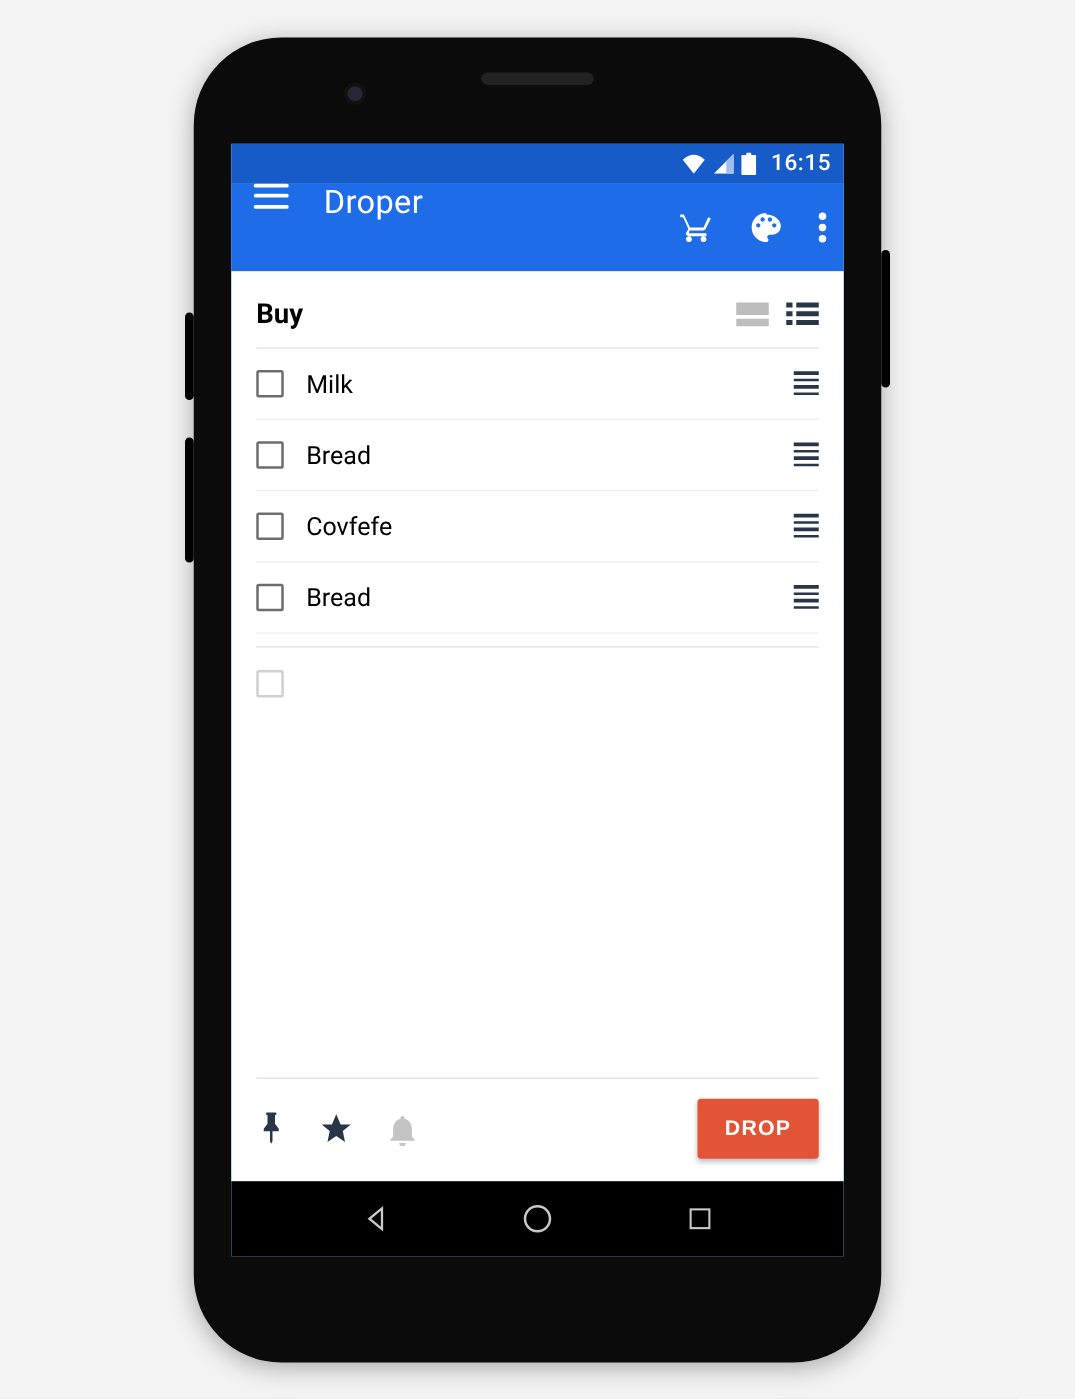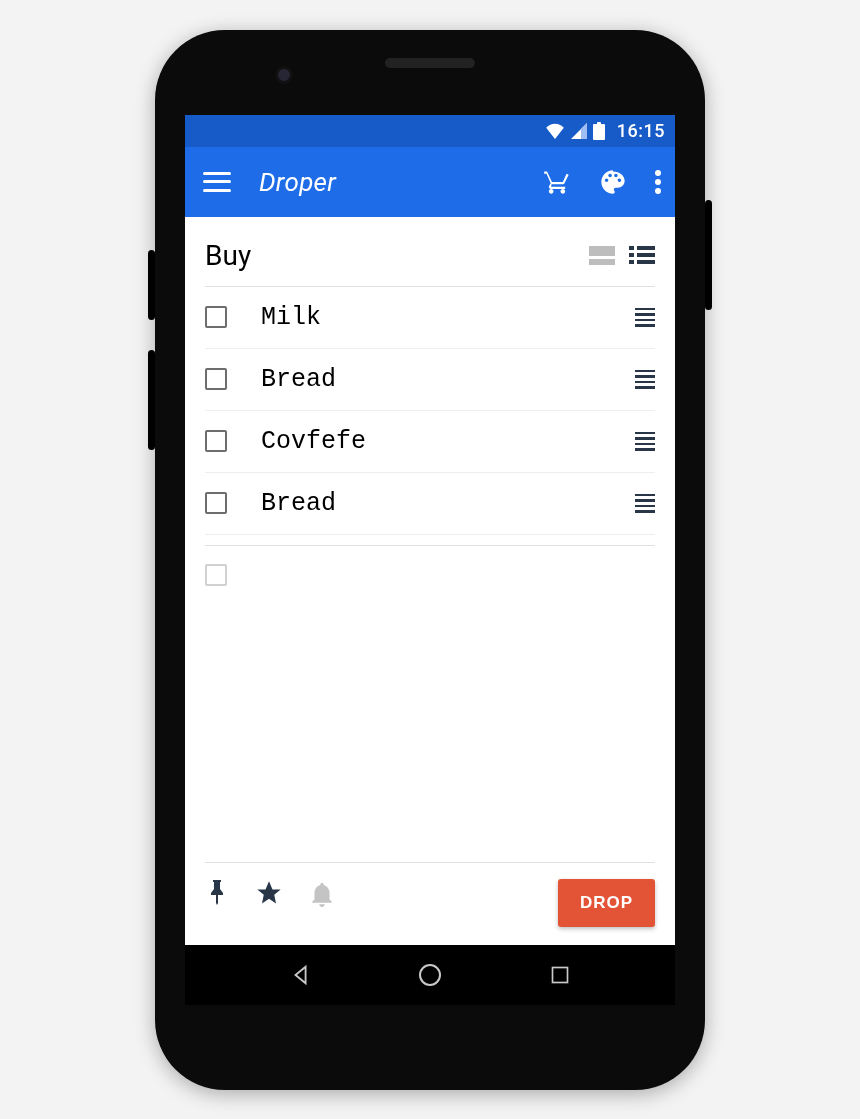--- a/index.html
+++ b/index.html
@@ -11,52 +11,52 @@
   .side-btn.l1{left:-7px;top:220px;width:7px;height:70px;}
   .side-btn.l2{left:-7px;top:320px;width:7px;height:100px;}
   .side-btn.r1{right:-7px;top:170px;width:7px;height:110px;}
   .screen{position:absolute;top:85px;left:30px;right:30px;bottom:85px;background:#7dd3fc;overflow:hidden;display:flex;flex-direction:column;}
   
   .statusbar{height:32px;background:#165bc7;display:flex;align-items:center;justify-content:flex-end;color:#fff;font-size:18px;padding:0 10px;font-weight:500;gap:6px;}
   .sb-wifi,.sb-signal,.sb-batt{display:inline-block;}
   .sb-wifi svg,.sb-signal svg,.sb-batt svg{display:block;}
   .sb-time{margin-left:6px;letter-spacing:0.5px;}
   
-  .appbar{height:70px;background:#1e6ce7;display:flex;align-items:center;color:#fff;padding:0 14px 0 18px;font-style:italic;}
+  .appbar{height:70px;background:#1e6ce7;display:flex;color:#fff;padding:0 14px 0 18px;}
   .hamburger{width:28px;height:20px;display:flex;flex-direction:column;justify-content:space-between;cursor:pointer;}
   .hamburger span{display:block;height:3px;background:#fff;border-radius:2px;}
   .appbar-title{font-size:26px;font-weight:400;margin-left:28px;flex:1;letter-spacing:0.3px;}
   .ab-icons{display:flex;align-items:center;gap:28px;}
   .ab-icons svg{display:block;fill:#fff;}
   .kebab{width:6px;height:24px;display:flex;flex-direction:column;justify-content:space-between;}
   .kebab span{width:6px;height:6px;background:#fff;border-radius:50%;}
   
   .content{flex:1;background:#fff;display:flex;flex-direction:column;padding:0 20px;}
   .list-header{display:flex;align-items:center;justify-content:space-between;padding:22px 0 14px;border-bottom:1px solid #e0e0e0;}
-  .list-title{font-size:28px;font-weight:400;color:#000;}
+  .list-title{font-size:22px;font-weight:700;color:#000;}
   .view-toggle{display:flex;gap:14px;align-items:center;}
   .vt{display:grid;gap:3px;cursor:pointer;}
   .vt.card{grid-template-rows:10px 6px;width:26px;}
   .vt.card div{background:#bdbdbd;}
   .vt.list{grid-template-rows:4px 4px 4px;width:26px;}
   .vt.list div{display:flex;gap:3px;}
   .vt.list .blk{width:5px;background:#283648;}
   .vt.list .bar{flex:1;background:#283648;}
   .row{display:flex;align-items:center;padding:16px 0;border-bottom:1px solid #eee;}
   .cb{width:22px;height:22px;border:2.5px solid #6d6d6d;border-radius:2px;flex-shrink:0;cursor:pointer;box-sizing:border-box;}
-  .row-label{font-size:25px;color:#000;margin-left:34px;flex:1;font-family:Liberation Mono, monospace;}
+  .row-label{font-size:20px;color:#000;margin-left:18px;flex:1;}
   .drag{display:flex;flex-direction:column;gap:3px;cursor:grab;}
   .drag span{display:block;width:20px;height:2.5px;background:#283648;}
   .row.new{padding:18px 0;border-bottom:none;}
   .row.new .cb{border-color:#d0d0d0;}
   .row.new .row-label{color:#9e9e9e;}
   .separator{height:1px;background:#e0e0e0;margin-top:10px;}
   .spacer{flex:1;}
   
-  .bottombar{border-top:1px solid #e0e0e0;display:flex;align-items:flex-start;padding:16px 0 18px;gap:26px;}
+  .bottombar{border-top:1px solid #e0e0e0;display:flex;align-items:center;padding:16px 0 18px;gap:26px;}
   .bottombar svg{display:block;}
   .bb-spacer{flex:1;}
   .drop-btn{background:#e35436;color:#fff;font-size:17px;font-weight:700;letter-spacing:1px;border:none;padding:14px 22px;border-radius:3px;cursor:pointer;box-shadow:0 2px 4px rgba(0,0,0,0.25);}
   
   .navbar{height:60px;background:#000;display:flex;align-items:center;justify-content:space-evenly;}
   .nav-btn{width:28px;height:28px;display:flex;align-items:center;justify-content:center;cursor:pointer;}
   .nav-btn svg{display:block;}
 </style>
 </head>
 <body>

